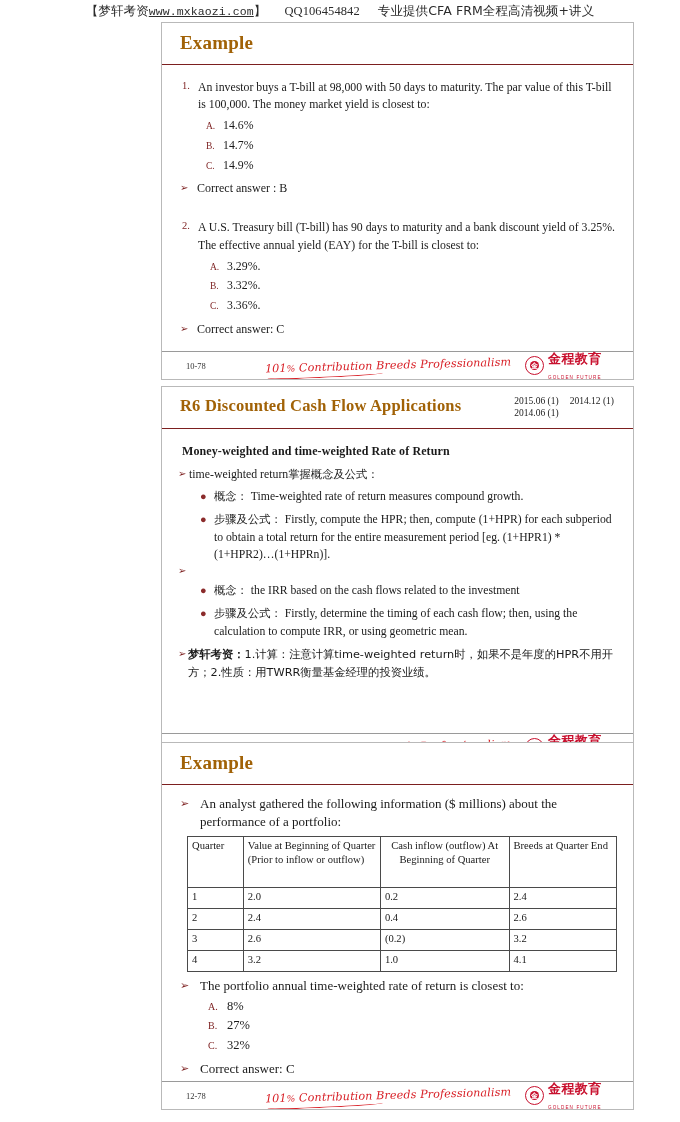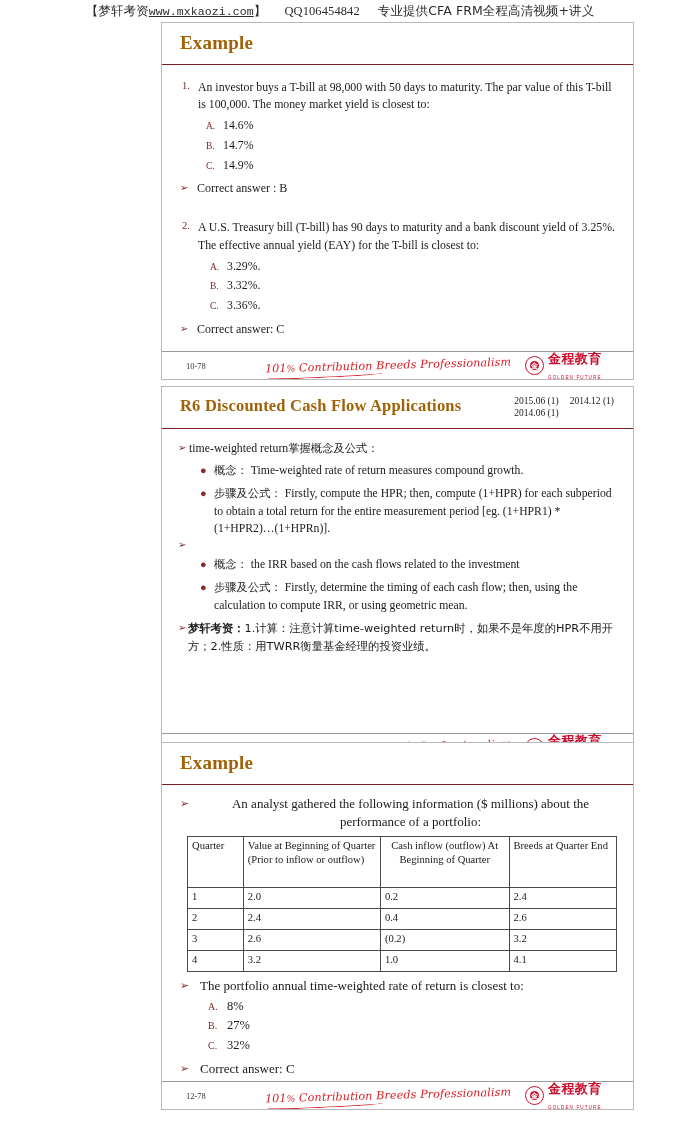--- a/index.html
+++ b/index.html
@@ -207,21 +207,21 @@
   .col-vb { width: 32%; }
   .col-ci { width: 30%; }
   .col-ve { width: 25%; }
 
   .lead-row {
     display: flex;
     align-items: baseline;
     margin: 6px 0 0 2px;
   }
   .lead-row .arrow { flex: 0 0 20px; font-size: 11px; }
-  .lead-text { flex: 1; font-size: 13px; line-height: 1.35; text-align: center; }
+  .lead-text { flex: 1; font-size: 13px; line-height: 1.35; }
 
   .q3-row {
     display: flex;
     align-items: baseline;
     margin: 5px 0 0 2px;
   }
   .q3-row .arrow { flex: 0 0 20px; font-size: 11px; }
   .q3-text { flex: 1; font-size: 13px; }
 
   .opt3 {
@@ -419,20 +419,21 @@
 <div class="slide" id="slide2">
   <div class="slide-inner">
     <div class="slide-title-bar">
       <span class="slide-title small">R6 Discounted Cash Flow Applications</span>
       <span class="title-ref">
         <div class="r1"><span>2015.06 (1)</span><span>2014.12 (1)</span></div>
         <div><span>2014.06 (1)</span></div>
       </span>
     </div>
     <div class="slide-body">
+      <div class="sub-heading">Money-weighted and time-weighted Rate of Return</div>
 
       <div class="lvl1">
         <span class="arrow">➢</span>
         <span class="lvl1-text"><span>time-weighted return</span><span class="cn">掌握概念及公式：</span></span>
       </div>
 
       <div class="bullet-row">
         <span class="dot">●</span>
         <span class="bullet-text"><span class="cn">概念：</span> <span>Time-weighted rate of return measures compound growth.</span></span>
       </div>

